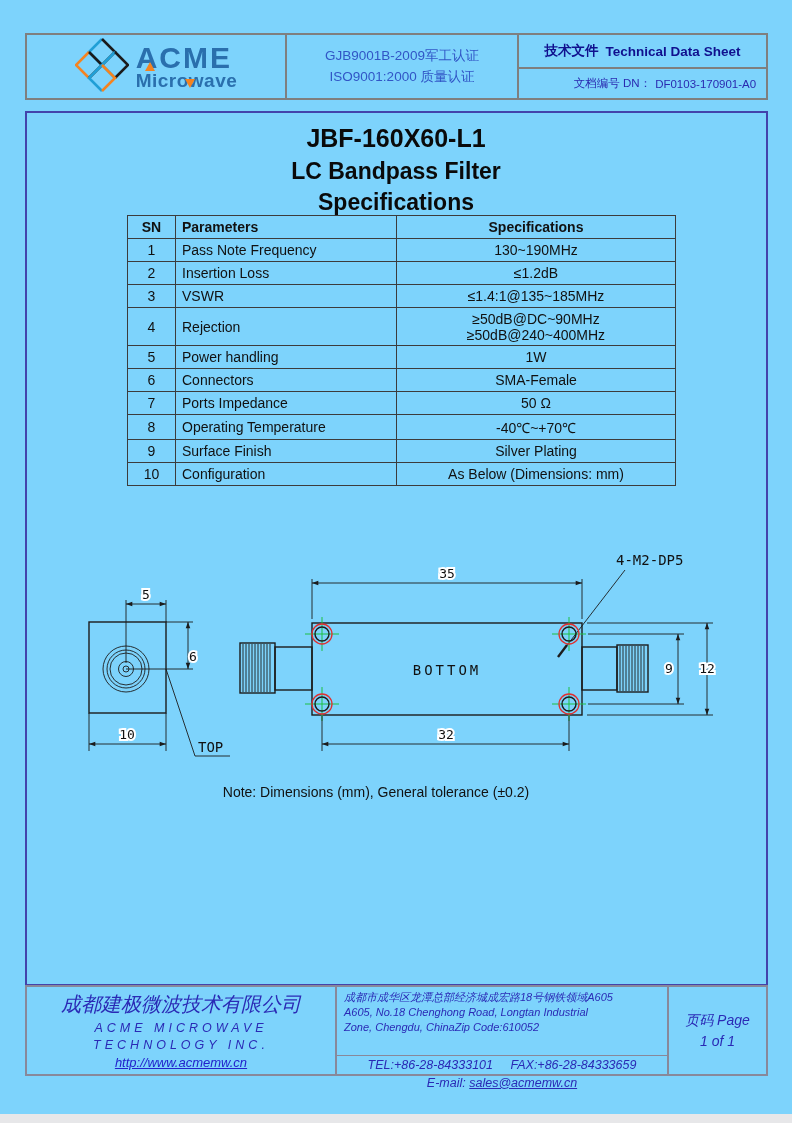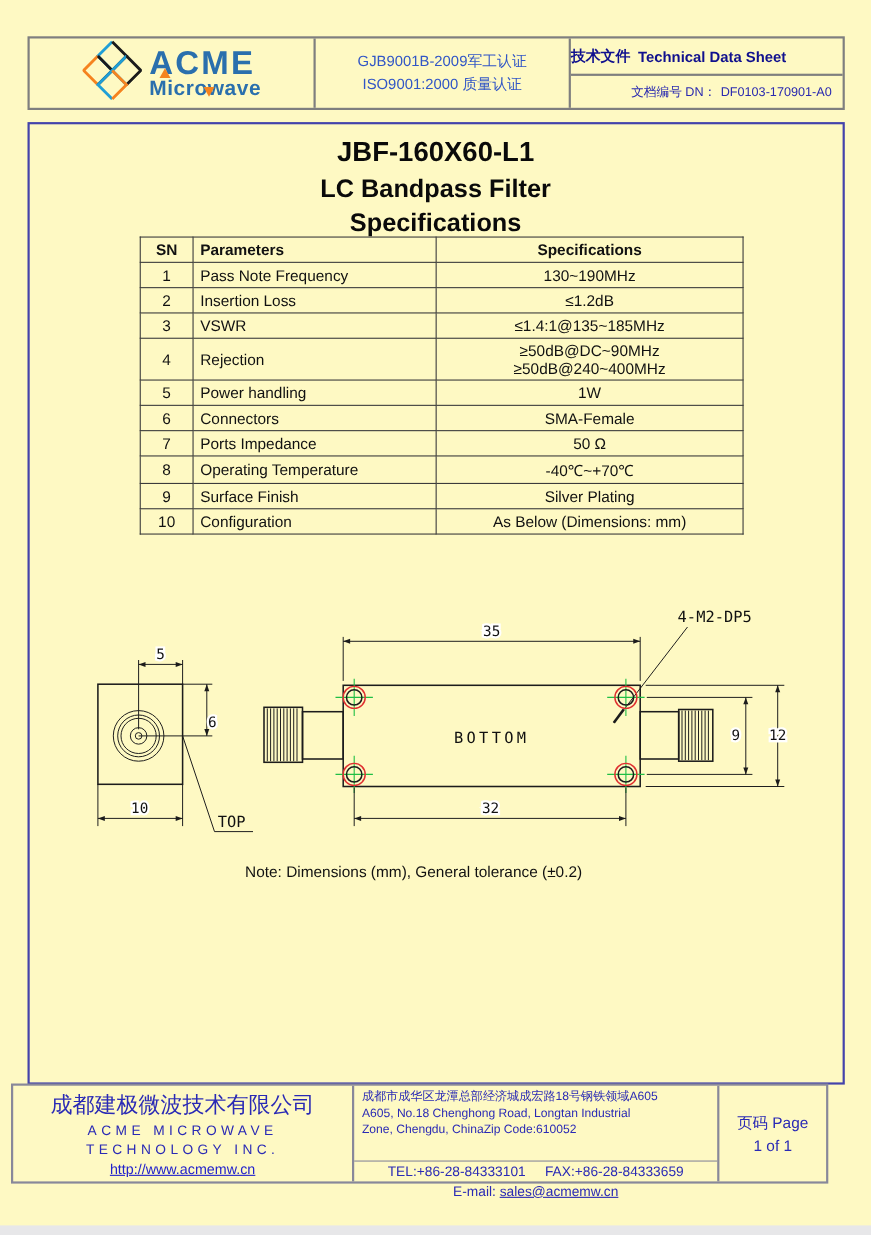--- a/index.html
+++ b/index.html
@@ -1,28 +1,28 @@
 <!DOCTYPE html>
 <html><head>
 <meta charset="utf-8">
 <style>
   html,body{margin:0;padding:0;background:#fff;}
-  .page{position:relative;width:792px;height:1123px;background:#fef9c3;overflow:hidden;
+  .page{position:relative;width:792px;height:1123px;background:#7dd3fc;overflow:hidden;
         font-family:"Liberation Sans",sans-serif;color:#111;}
 
   
   .header-box{position:absolute;left:25px;top:33px;width:739px;height:63px;
               border:2px solid #7f7f7f;display:flex;}
   .h-cell1{width:258px;display:flex;align-items:center;justify-content:center;}
   .h-cell2{width:230px;border-left:2px solid #7f7f7f;border-right:2px solid #7f7f7f;
            display:flex;flex-direction:column;align-items:center;justify-content:center;
            color:#3156c6;font-size:13.5px;line-height:1.55;}
   .h-cell3{flex:1;display:flex;flex-direction:column;}
   .h-cell3-top{height:32px;border-bottom:2px solid #7f7f7f;display:flex;align-items:center;
-               gap:7px;color:#10108e;font-weight:bold;font-size:13.5px;}
+               justify-content:center;gap:7px;color:#10108e;font-weight:bold;font-size:13.5px;}
   .h-cell3-bot{flex:1;display:flex;align-items:center;justify-content:center;gap:4px;
                color:#2a2ab0;font-size:11.5px;padding-left:45px;}
 
   .logo{display:flex;align-items:center;gap:7px;}
   .logo-text{position:relative;line-height:1;}
   .logo-name{font-size:30px;font-weight:bold;color:#2a6fad;letter-spacing:2px;display:block;}
   .logo-sub{font-size:19px;font-weight:bold;color:#2a6fad;display:block;margin-top:-2px;letter-spacing:.5px;}
   .tri-a{position:absolute;left:9px;top:19px;width:0;height:0;
          border-left:5px solid transparent;border-right:5px solid transparent;
          border-bottom:9px solid #f5831f;}
@@ -56,22 +56,22 @@
   .dimln{stroke:#1c1c1c;stroke-width:0.9;fill:none;}
   .grn{stroke:#1fbf45;stroke-width:1;fill:none;}
   .red{stroke:#e03030;stroke-width:1.3;fill:none;}
   text.dim{font-family:"DejaVu Sans Mono","Liberation Mono",monospace;font-size:13px;fill:#111;
            text-anchor:middle;paint-order:stroke;stroke:#ffffff;stroke-width:4px;}
   text.lbl{font-family:"DejaVu Sans Mono","Liberation Mono",monospace;font-size:14px;fill:#111;}
 
   .note{position:absolute;left:0;top:784px;width:752px;text-align:center;font-size:14px;color:#111;}
 
   
-  .footer-box{position:absolute;left:10px;top:985px;width:739px;height:87px;
-              border:2px solid #88889a;display:flex;color:#2a2ab5;}
+  .footer-box{position:absolute;left:25px;top:985px;width:739px;height:87px;
+              border:2px solid #88889a;display:flex;color:#2a2ab5;font-style:italic;}
   .f-left{width:308px;border-right:2px solid #88889a;display:flex;flex-direction:column;
           align-items:center;justify-content:center;}
   .f-company-cn{font-size:20px;margin-bottom:2px;}
   .f-company-en{font-size:12.5px;letter-spacing:4px;font-weight:500;line-height:1.35;}
   .f-site{font-size:13px;text-decoration:underline;color:#2222cc;margin-top:1px;}
   .f-center{width:330px;border-right:2px solid #88889a;display:flex;flex-direction:column;}
   .f-addr{padding:3px 7px 20px 7px;font-size:11px;line-height:1.35;border-bottom:1.5px solid #88889a;}
   .f-zipline{display:flex;justify-content:flex-start;}
   .f-contact{flex:1;display:flex;flex-direction:column;align-items:center;justify-content:center;
              font-size:12.5px;line-height:1.45;}

